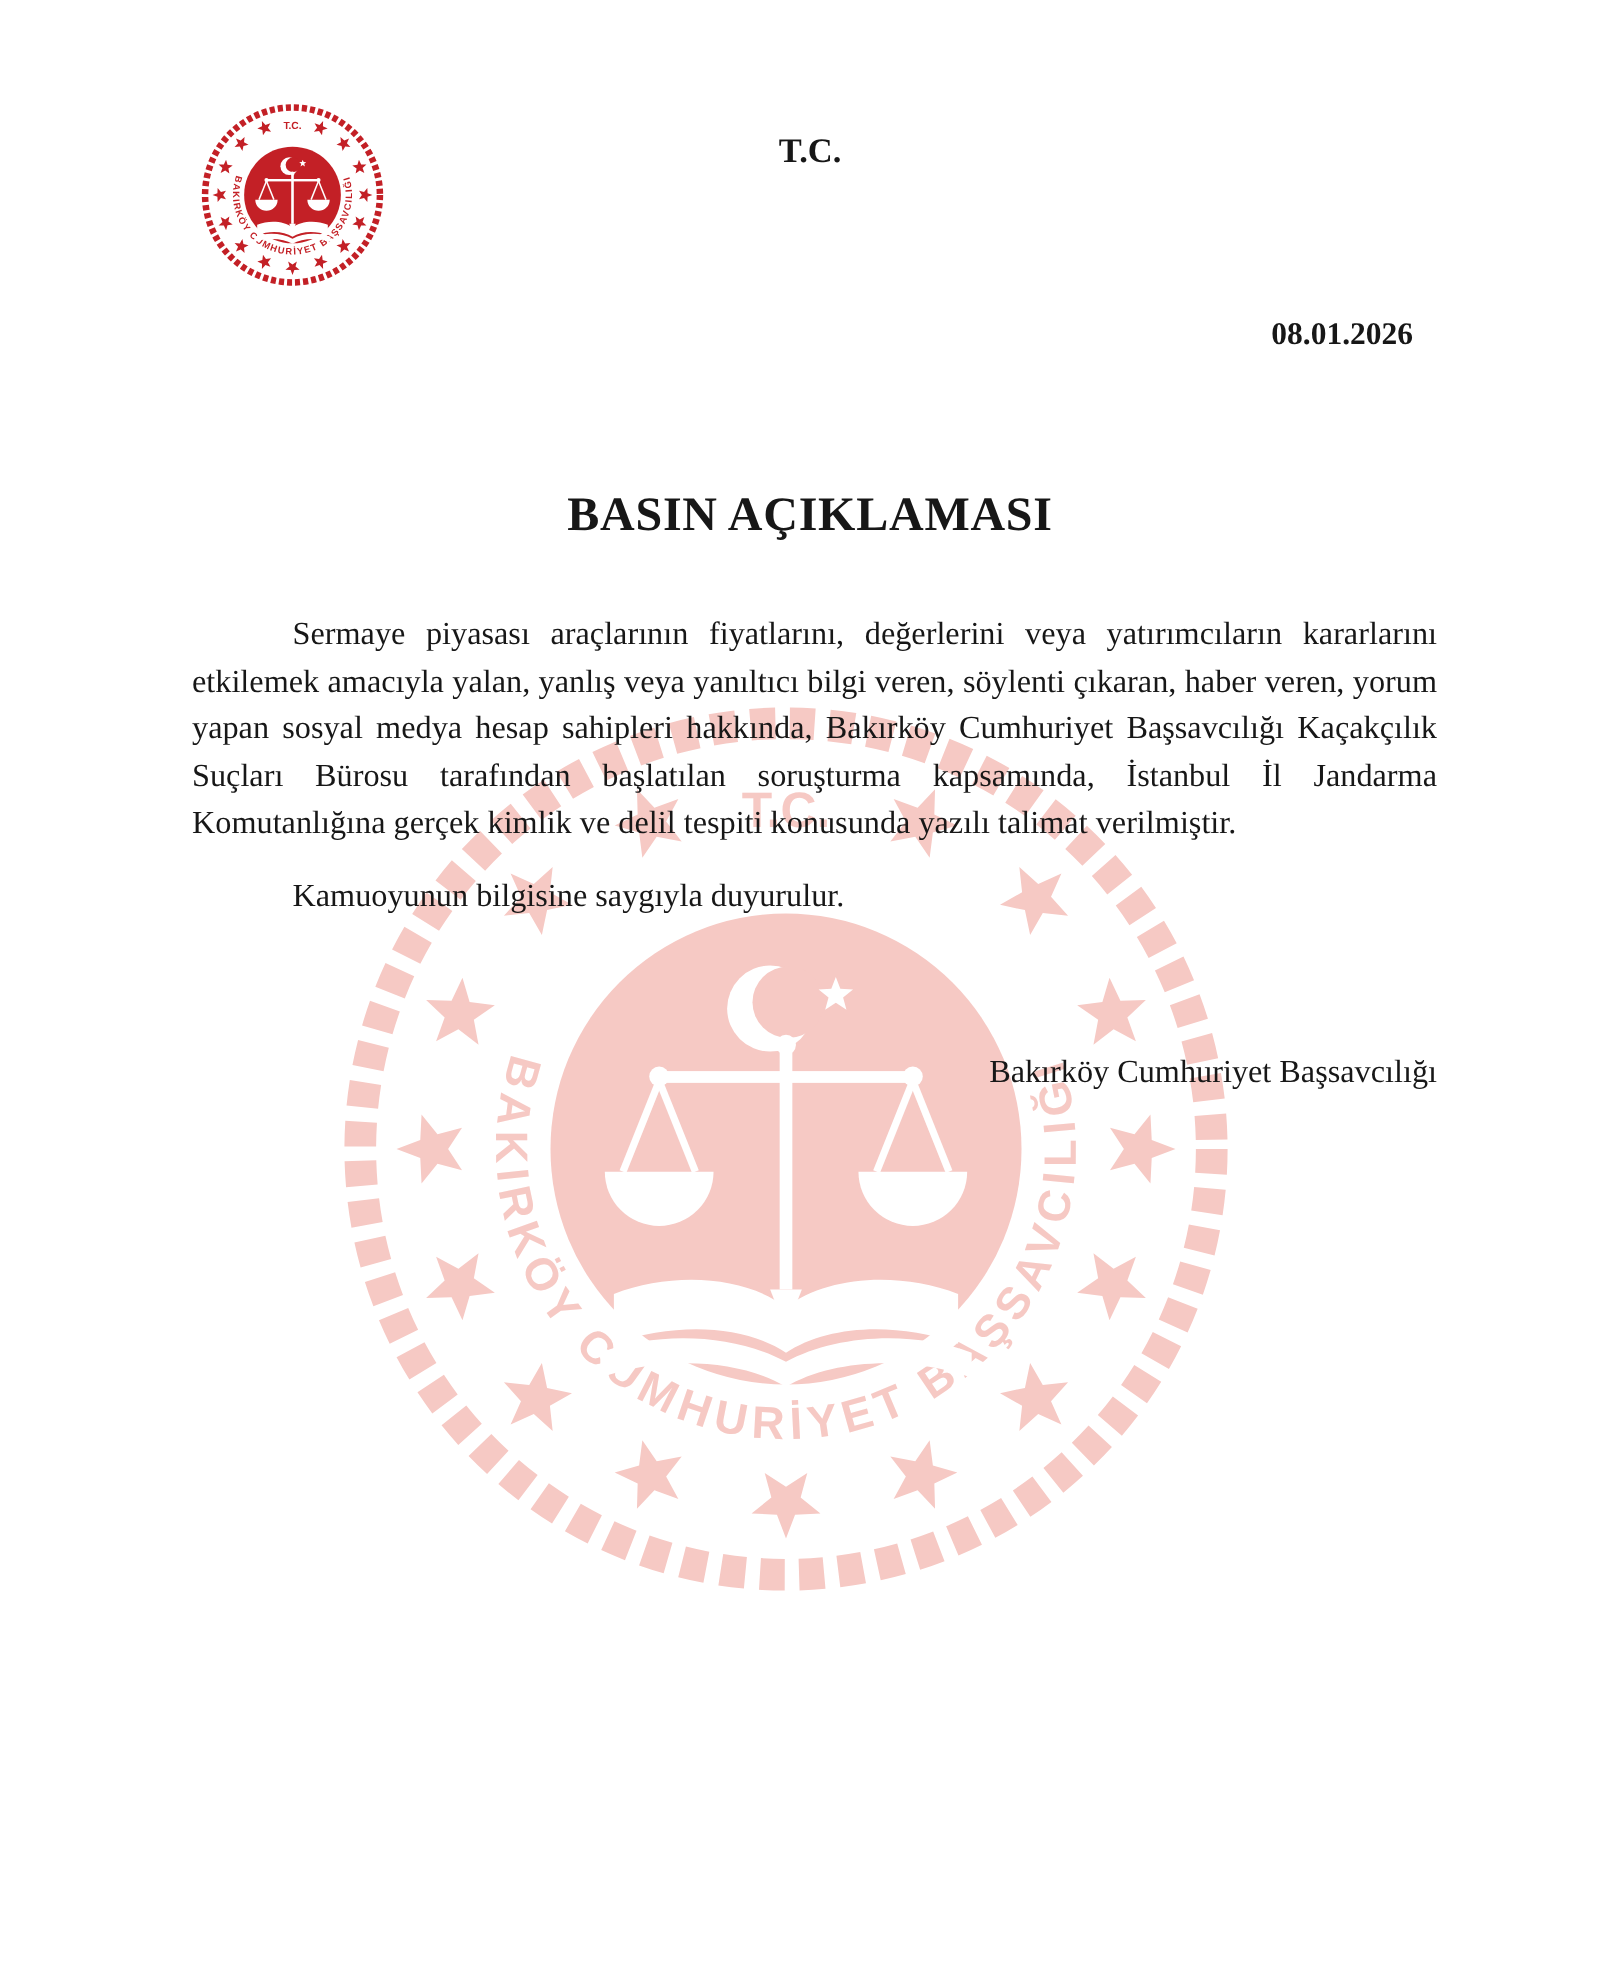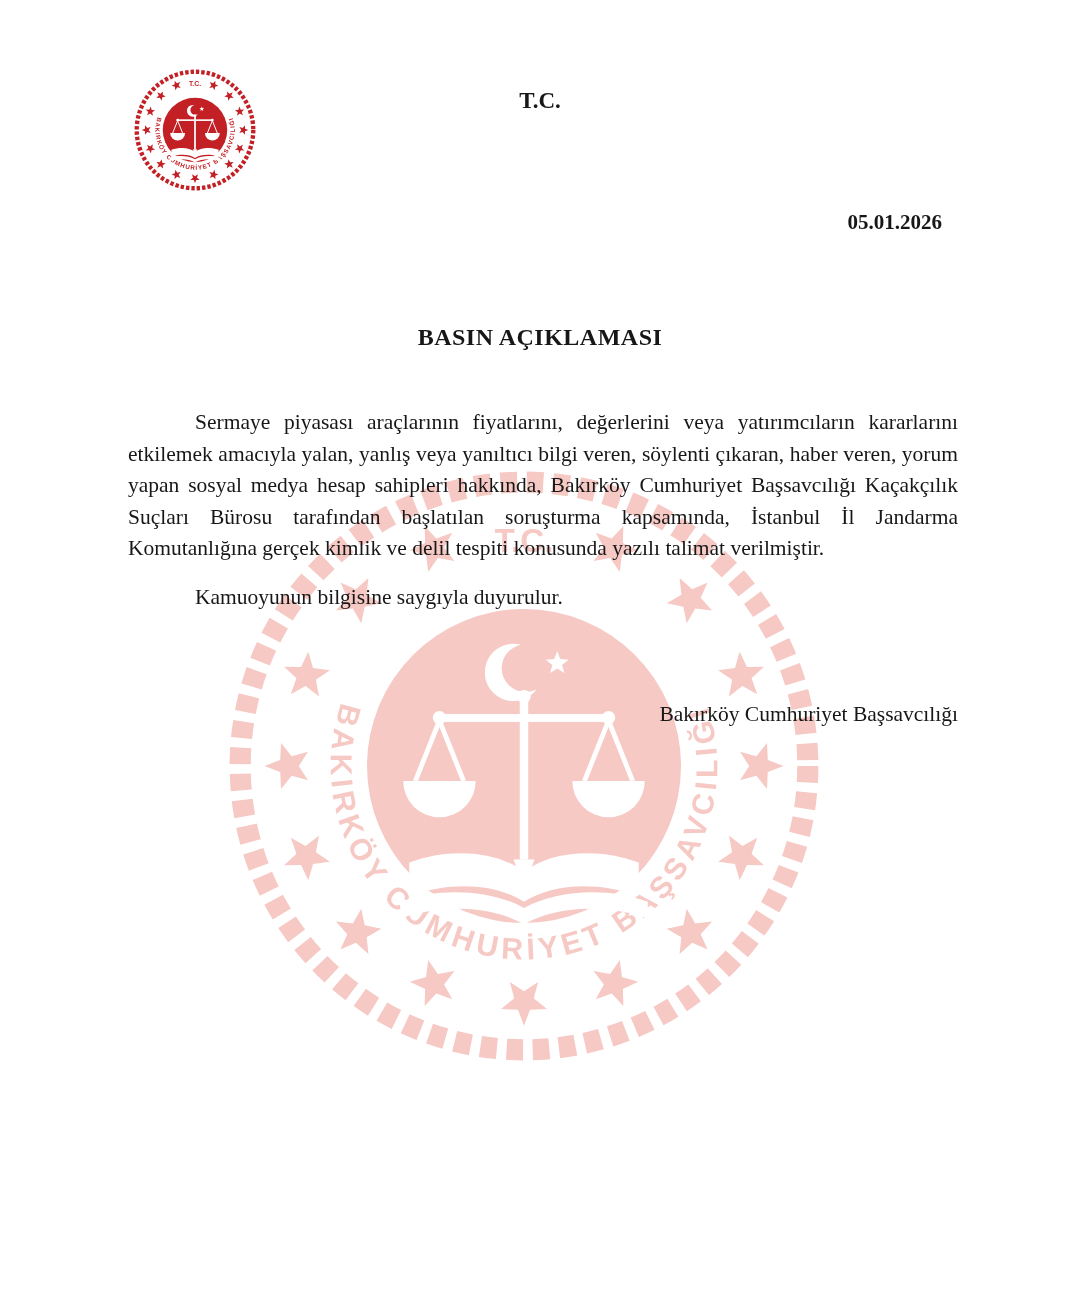--- a/index.html
+++ b/index.html
@@ -35,21 +35,21 @@
   .header-block{
     position:absolute;left:0;top:84px;width:1080px;
     text-align:center;font-weight:bold;font-size:23px;line-height:33px;
   }
   .date-line{
     position:absolute;right:138px;top:210px;
     font-weight:bold;font-size:21px;
   }
   .doc-title{
     position:absolute;left:0;top:324px;width:1080px;
-    text-align:center;font-weight:bold;font-size:24px;letter-spacing:0.5px;
+    text-align:center;font-weight:bold;font-size:32px;letter-spacing:0.5px;
   }
   .body-block{
     position:absolute;left:128px;top:407px;width:830px;
     font-size:21.5px;line-height:31.6px;text-align:justify;
   }
   .body-block p{margin:0;text-indent:67px;}
   .body-block p + p{margin-top:17px;}
   .signature-line{
     position:absolute;right:122px;top:702px;
     font-weight:normal;font-size:21.5px;
@@ -169,21 +169,21 @@
           <path d="M100,138 C91,131 75,130 62,135 L62,146 C76,141 91,142 100,148 C109,142 124,141 138,146 L138,135 C125,130 109,131 100,138 Z"></path>
           <path d="M100,150 C89,144 72,143 59,148 L59,153.5 C73,148.5 90,149.5 100,155.5 C110,149.5 127,148.5 141,153.5 L141,148 C128,143 111,144 100,150 Z"></path>
         </g>
       </svg>
     </div>
 
     <div class="header-block">
       <div>T.C.</div>
     </div>
 
-    <div class="date-line">05.01.2026</div>
+    <div class="date-line">08.01.2026</div>
 
     <div class="doc-title">BASIN AÇIKLAMASI</div>
 
     <div class="body-block">
       <p>Sermaye piyasası araçlarının fiyatlarını, değerlerini veya yatırımcıların kararlarını etkilemek amacıyla yalan, yanlış veya yanıltıcı bilgi veren, söylenti çıkaran, haber veren, yorum yapan sosyal medya hesap sahipleri hakkında, Bakırköy Cumhuriyet Başsavcılığı Kaçakçılık Suçları Bürosu tarafından başlatılan soruşturma kapsamında, İstanbul İl Jandarma Komutanlığına gerçek kimlik ve delil tespiti konusunda yazılı talimat verilmiştir.</p>
       <p>Kamuoyunun bilgisine saygıyla duyurulur.</p>
     </div>
 
     <div class="signature-line">Bakırköy Cumhuriyet Başsavcılığı</div>
 

